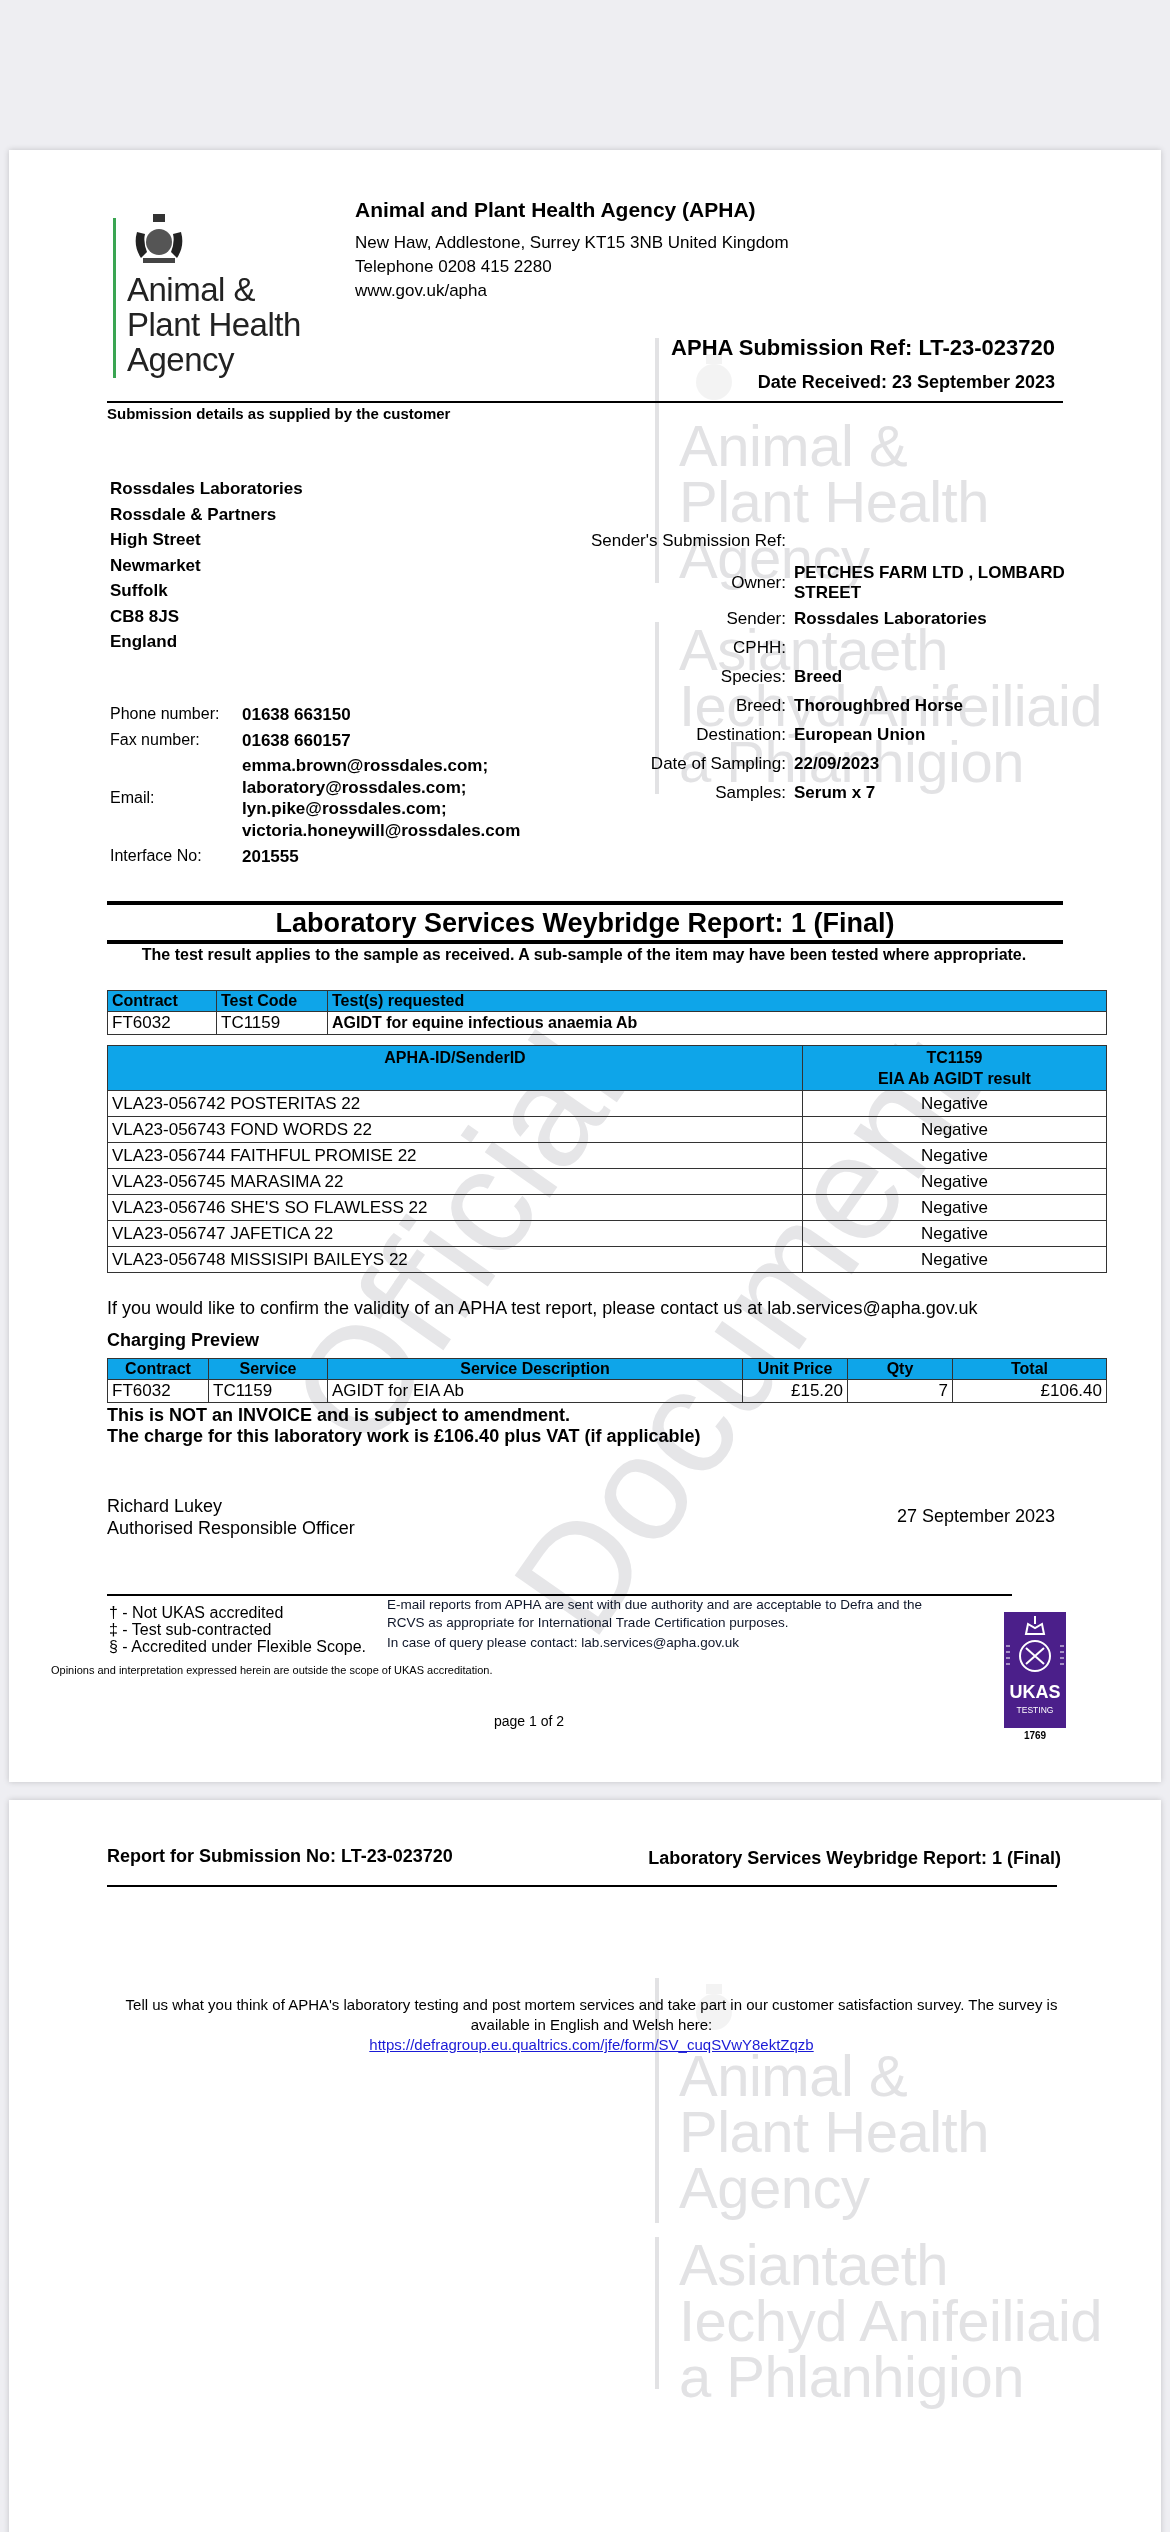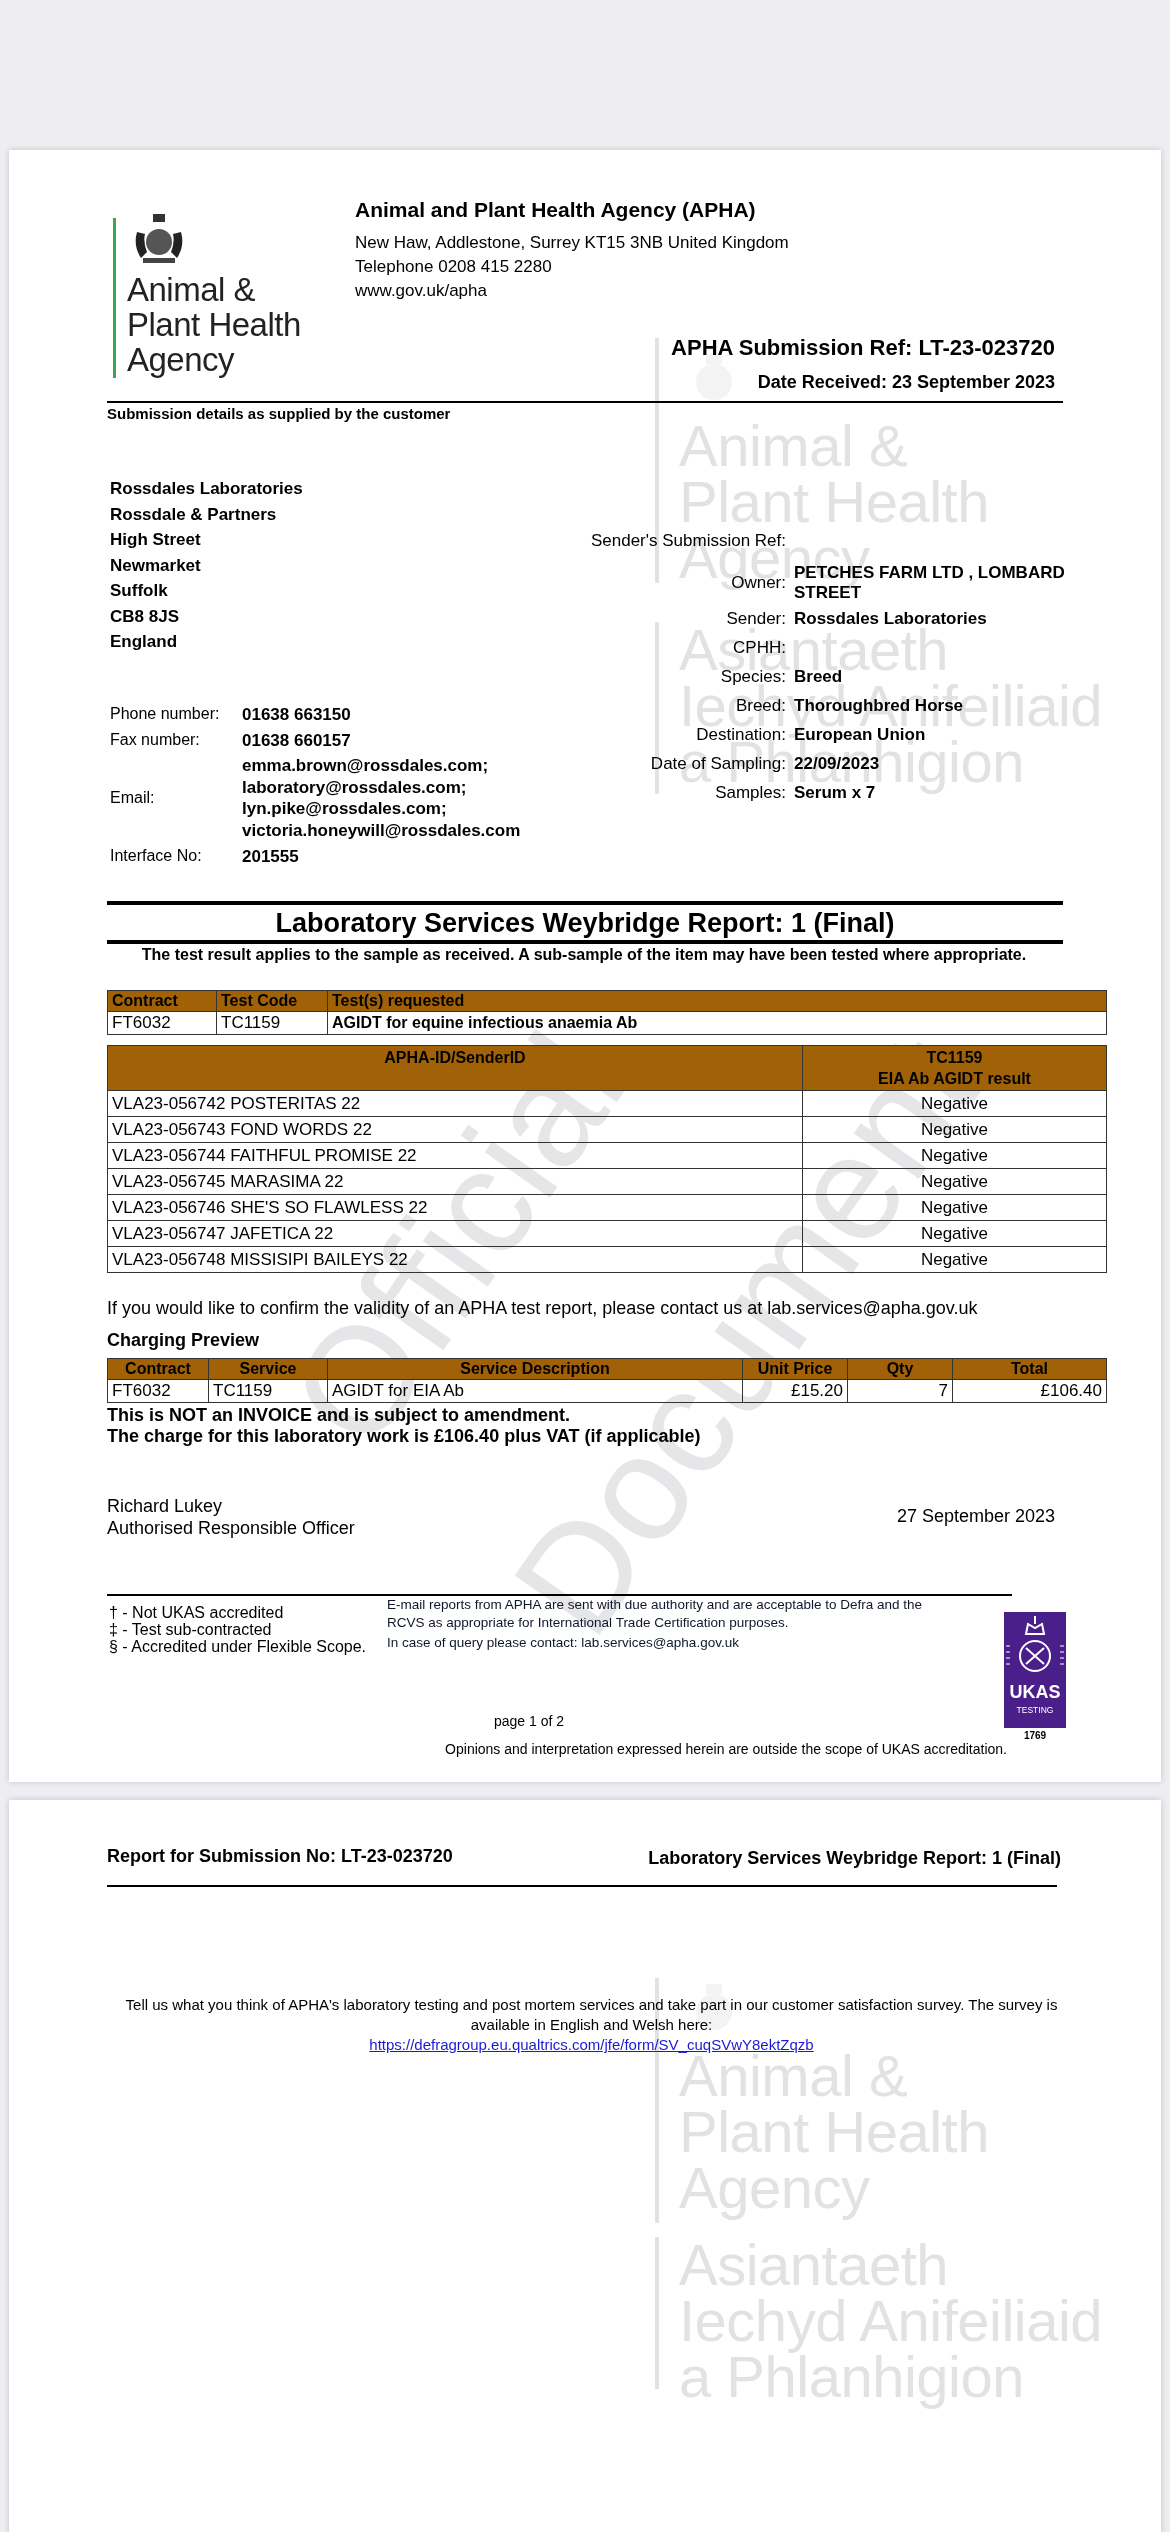--- a/index.html
+++ b/index.html
@@ -47,42 +47,42 @@
   .kv .row { display:flex; }
   .kv .k { width:217px; text-align:right; padding-right:8px; }
   .kv .v { font-weight:bold; flex:1; }
 
   .rule-thick { position:absolute; left:98px; width:956px; height:4px; background:#000; }
   .report-title { position:absolute; left:98px; width:956px; top:758px; text-align:center; font-size:27px; font-weight:bold; }
   .disclaimer { position:absolute; left:130px; width:890px; top:795px; text-align:center; font-size:16px; font-weight:bold; line-height:19px; }
 
   table { border-collapse:collapse; position:absolute; left:98px; width:1000px; font-size:17px; }
   td, th { border:1.5px solid #333; padding:1px 4px; }
-  th { background:#a16207; font-weight:bold; }
+  th { background:#0ea5e9; font-weight:bold; }
   .t1 { top:840px; width:1000px; }
   .t1 th { text-align:left; font-size:16px; }
   .t2 { top:895px; width:1000px; }
   .t2 td { height:23px; }
   .t2 th { font-size:16px; line-height:21px; }
   .t3 { top:1208px; width:1000px; }
   .t3 th { font-size:16px; text-align:center; }
   .center { text-align:center; }
   .right { text-align:right; }
 
   .validity { left:98px; top:1148px; font-size:18px; }
   .charging { left:98px; top:1180px; font-size:18px; font-weight:bold; }
   .notinv { left:98px; top:1255px; font-size:18px; font-weight:bold; line-height:21px; }
 
   .signer { left:98px; top:1345px; font-size:18px; line-height:22px; }
   .signdate { right:106px; top:1356px; font-size:18px; }
 
   .rule-foot { left:98px; top:1444px; width:905px; height:1.5px; background:#000; }
   .foot-keys { left:100px; top:1454px; font-size:16px; line-height:17px; }
   .foot-gray { left:378px; top:1446px; font-size:13.5px; color:#0f172a; line-height:18px; width:540px; }
-  .foot-opin { left:98px; width:956px; top:1591px; text-align:right; font-size:14px; margin-left:-56px; }
+  .foot-opin { left:98px; width:956px; top:1514px; text-align:left; font-size:11px; margin-left:-56px; }
   .foot-page { left:98px; width:956px; top:1563px; text-align:center; font-size:14px; margin-left:-56px; }
 
   .ukas { left:995px; top:1462px; width:62px; height:116px; background:#4b1f8a; color:#fff; text-align:center; }
   .ukas .name { position:absolute; left:0; right:0; top:70px; font-weight:bold; font-size:18px; }
   .ukas .sub { position:absolute; left:0; right:0; top:93px; font-size:8.5px; }
   .ukas-no { left:995px; top:1580px; width:62px; text-align:center; font-size:10px; font-weight:bold; }
 
   
   .p2-left { left:98px; top:46px; font-size:18px; font-weight:bold; }
   .p2-right { right:100px; top:48px; font-size:18px; font-weight:bold; }

